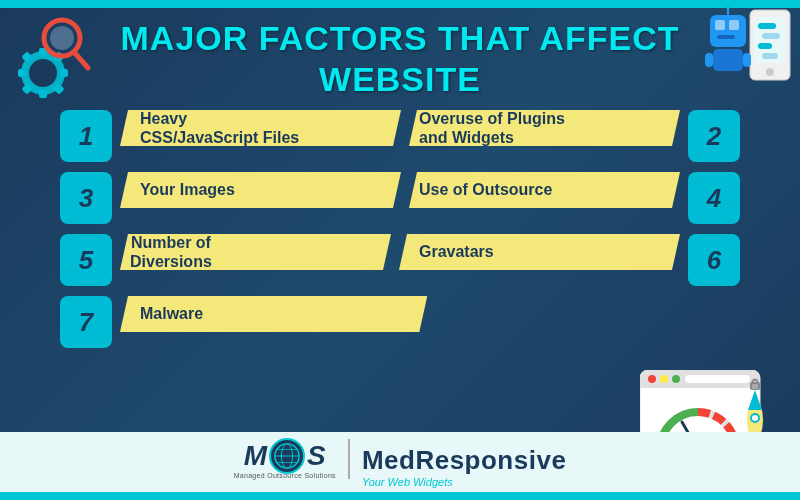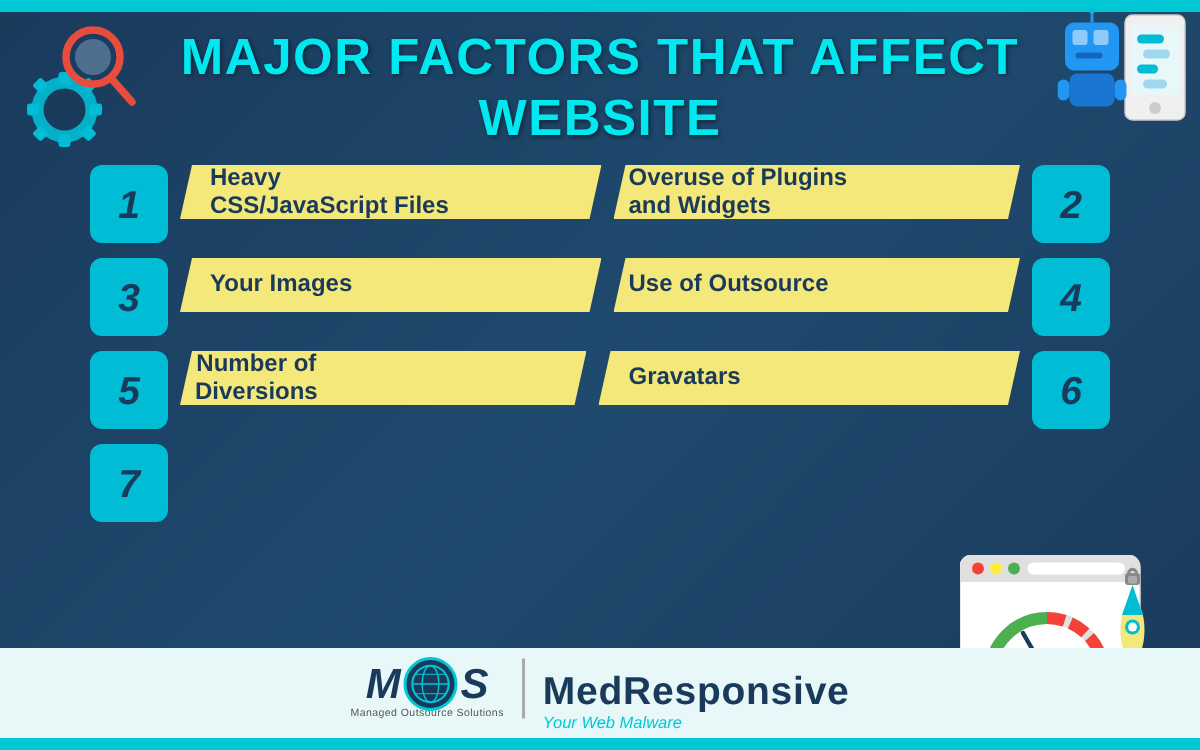--- a/index.html
+++ b/index.html
@@ -287,20 +287,21 @@
 
     <div class="factor-row">
       <div class="factor-badge">5</div>
       <div class="factor-label" style="text-align:center; padding-left:10px;">Number of<br>Diversions</div>
       <div class="factor-label">Gravatars</div>
       <div class="factor-badge">6</div>
     </div>
 
     <div class="factor-row">
       <div class="factor-badge">7</div>
+      <div class="factor-label" style="flex: 0.47;">Malware</div>
     </div>
   </div>
 
   <div class="speedometer-icon">
     <svg viewBox="0 0 140 110" width="140" height="110">
 
       <rect x="0" y="0" width="120" height="90" rx="8" fill="white" stroke="#ddd" stroke-width="1"></rect>
       <rect x="0" y="0" width="120" height="18" rx="8" fill="#e0e0e0"></rect>
       <rect x="0" y="10" width="120" height="8" fill="#e0e0e0"></rect>
       <circle cx="12" cy="9" r="4" fill="#f44336"></circle>
@@ -361,18 +362,18 @@
           <span style="color:#1a3a5c; font-size:28px; font-weight:900; font-style:italic;">S</span>
         </div>
         <div class="mos-subtext" style="color:#555; font-size:7px; text-align:center;">Managed Outsource Solutions</div>
       </div>
     </div>
 
     <div style="width:2px; height:40px; background:#aaa;"></div>
 
     <div class="brand-name">
       <span class="brand-main">MedResponsive</span>
-      <span class="brand-tagline">Your Web Malware</span>
+      <span class="brand-tagline">Your Web Widgets</span>
     </div>
   </div>
 
   <div class="bottom-bar"></div>
 </div>
 
 </body></html>

